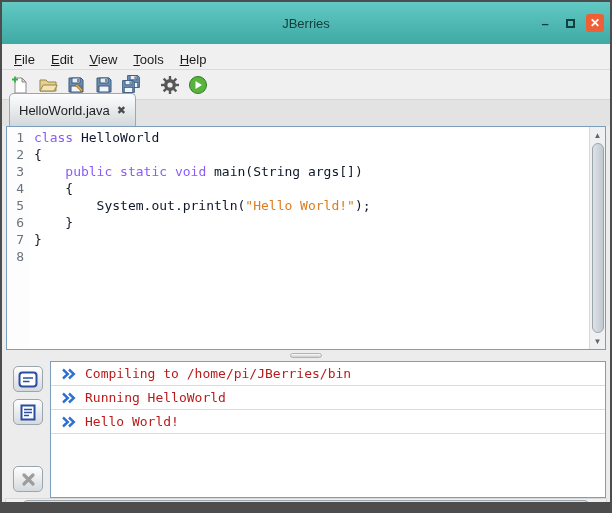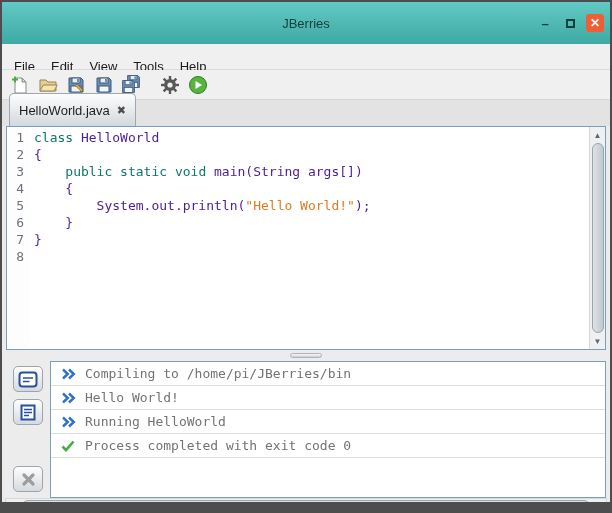--- a/index.html
+++ b/index.html
@@ -28,21 +28,21 @@
   .wc.min  { color:#10413f; font-weight:bold; font-size:13px; }
   .wc.max  { }
   .wc.max .box { width:9px; height:9px; border:2px solid #10413f; }
   .wc.close { background:#ef5f35; border-radius:3px; color:#fff; font-size:12px; font-weight:bold; }
 
   
   .menubar {
     height:26px; flex:none; background:#f0f0f0; border-bottom:1px solid #dadada;
     display:flex; align-items:stretch; padding-left:4px; font-size:13px; color:#1b1b1b;
   }
-  .menu-item { padding:15px 8px 0 8px; }
+  .menu-item { padding:8px 8px 0 8px; }
   .menu-item u { text-decoration:underline; }
 
   
   .toolbar {
     height:30px; flex:none; background:#f0f0f0; border-bottom:1px solid #d6d6d6;
     display:flex; align-items:center; padding-left:5px; gap:3px;
   }
   .tool-btn { width:25px; height:25px; display:flex; align-items:center; justify-content:center; border:1px solid transparent; border-radius:4px; }
   .tool-btn.gap { margin-left:10px; }
 
@@ -63,23 +63,23 @@
   .editor-wrap {
     flex:none; height:224px; margin:0 4px; border:1px solid #7c9ebd;
     background:#fff; display:flex; overflow:hidden;
   }
   .gutter {
     width:22px; flex:none; padding:2px 5px 0 0; text-align:right;
     font:13px/17px "DejaVu Sans Mono", monospace; color:#6a737c; background:#fdfdfd;
   }
   .code-area { flex:1; padding:2px 0 0 5px; font:13px/17px "DejaVu Sans Mono", monospace; white-space:pre; color:#1a1a1a; overflow:hidden; }
   .code-line { height:17px; }
-  .seg-keyword { color:#0f766e; }
+  .seg-keyword { color:#8b5cf6; }
   .seg-string  { color:#dd7b1d; }
-  .seg-plain   { color:#4c1d95; }
+  .seg-plain   { color:#0f172a; }
 
   .vscroll {
     width:16px; flex:none; background:#eef0f2; border-left:1px solid #d8d8d8;
     display:flex; flex-direction:column; align-items:center; padding:1px;
   }
   .scroll-arrow { flex:none; width:14px; height:14px; display:flex; align-items:center; justify-content:center; color:#5a6570; font-size:8px; }
   .vthumb {
     flex:1; width:12px; margin:1px 0; border-radius:6px;
     background:linear-gradient(90deg,#dde2e6,#c2c9cf); border:1px solid #9aa5ad;
   }
@@ -98,21 +98,21 @@
   }
   .side-btn.clear { margin-top:auto; }
 
   .console {
     flex:1; border:1px solid #7c9ebd; background:#fff; overflow:hidden;
     display:flex; flex-direction:column;
   }
   .console-row {
     height:24px; flex:none; display:flex; align-items:center; gap:9px;
     padding-left:9px; border-bottom:1px solid #dcdcdc;
-    font:13px "DejaVu Sans Mono", monospace; color:#737373;
+    font:13px "DejaVu Sans Mono", monospace; color:#b91c1c;
   }
   .console-row .msg-icon { width:16px; flex:none; display:flex; align-items:center; justify-content:center; }
 
   
   .hstrip { flex:1; display:flex; align-items:center; padding:0 3px; }
   .hscroll {
     height:16px; flex:1; background:#eef0f2; border:1px solid #d8d8d8;
     display:flex; align-items:center; padding:1px;
   }
   .hthumb {
@@ -275,38 +275,30 @@
           </span>
           <span>Compiling to /home/pi/JBerries/bin</span>
         </div>
         <div class="console-row">
           <span class="msg-icon">
             <svg width="15" height="12" viewBox="0 0 15 12">
               <path d="M2 1.5 L6.8 6 L2 10.5" fill="none" stroke="#2e6fd4" stroke-width="2.4"></path>
               <path d="M8 1.5 L12.8 6 L8 10.5" fill="none" stroke="#2e6fd4" stroke-width="2.4"></path>
             </svg>
           </span>
-          <span>Hello World!</span>
+          <span>Running HelloWorld</span>
         </div>
         <div class="console-row">
           <span class="msg-icon">
             <svg width="15" height="12" viewBox="0 0 15 12">
               <path d="M2 1.5 L6.8 6 L2 10.5" fill="none" stroke="#2e6fd4" stroke-width="2.4"></path>
               <path d="M8 1.5 L12.8 6 L8 10.5" fill="none" stroke="#2e6fd4" stroke-width="2.4"></path>
             </svg>
           </span>
-          <span>Running HelloWorld</span>
-        </div>
-        <div class="console-row">
-          <span class="msg-icon">
-            <svg width="14" height="12" viewBox="0 0 14 12">
-              <path d="M1.5 6.5 L5 10 L12.5 1.5" fill="none" stroke="#3fae3f" stroke-width="2.6"></path>
-            </svg>
-          </span>
-          <span>Process completed with exit code 0</span>
+          <span>Hello World!</span>
         </div>
       </div>
   </div>
 
   <div class="hstrip">
     <div class="hscroll">
       <div class="scroll-arrow">◀</div>
       <div class="hthumb"></div>
       <div class="scroll-arrow">▶</div>
     </div>

